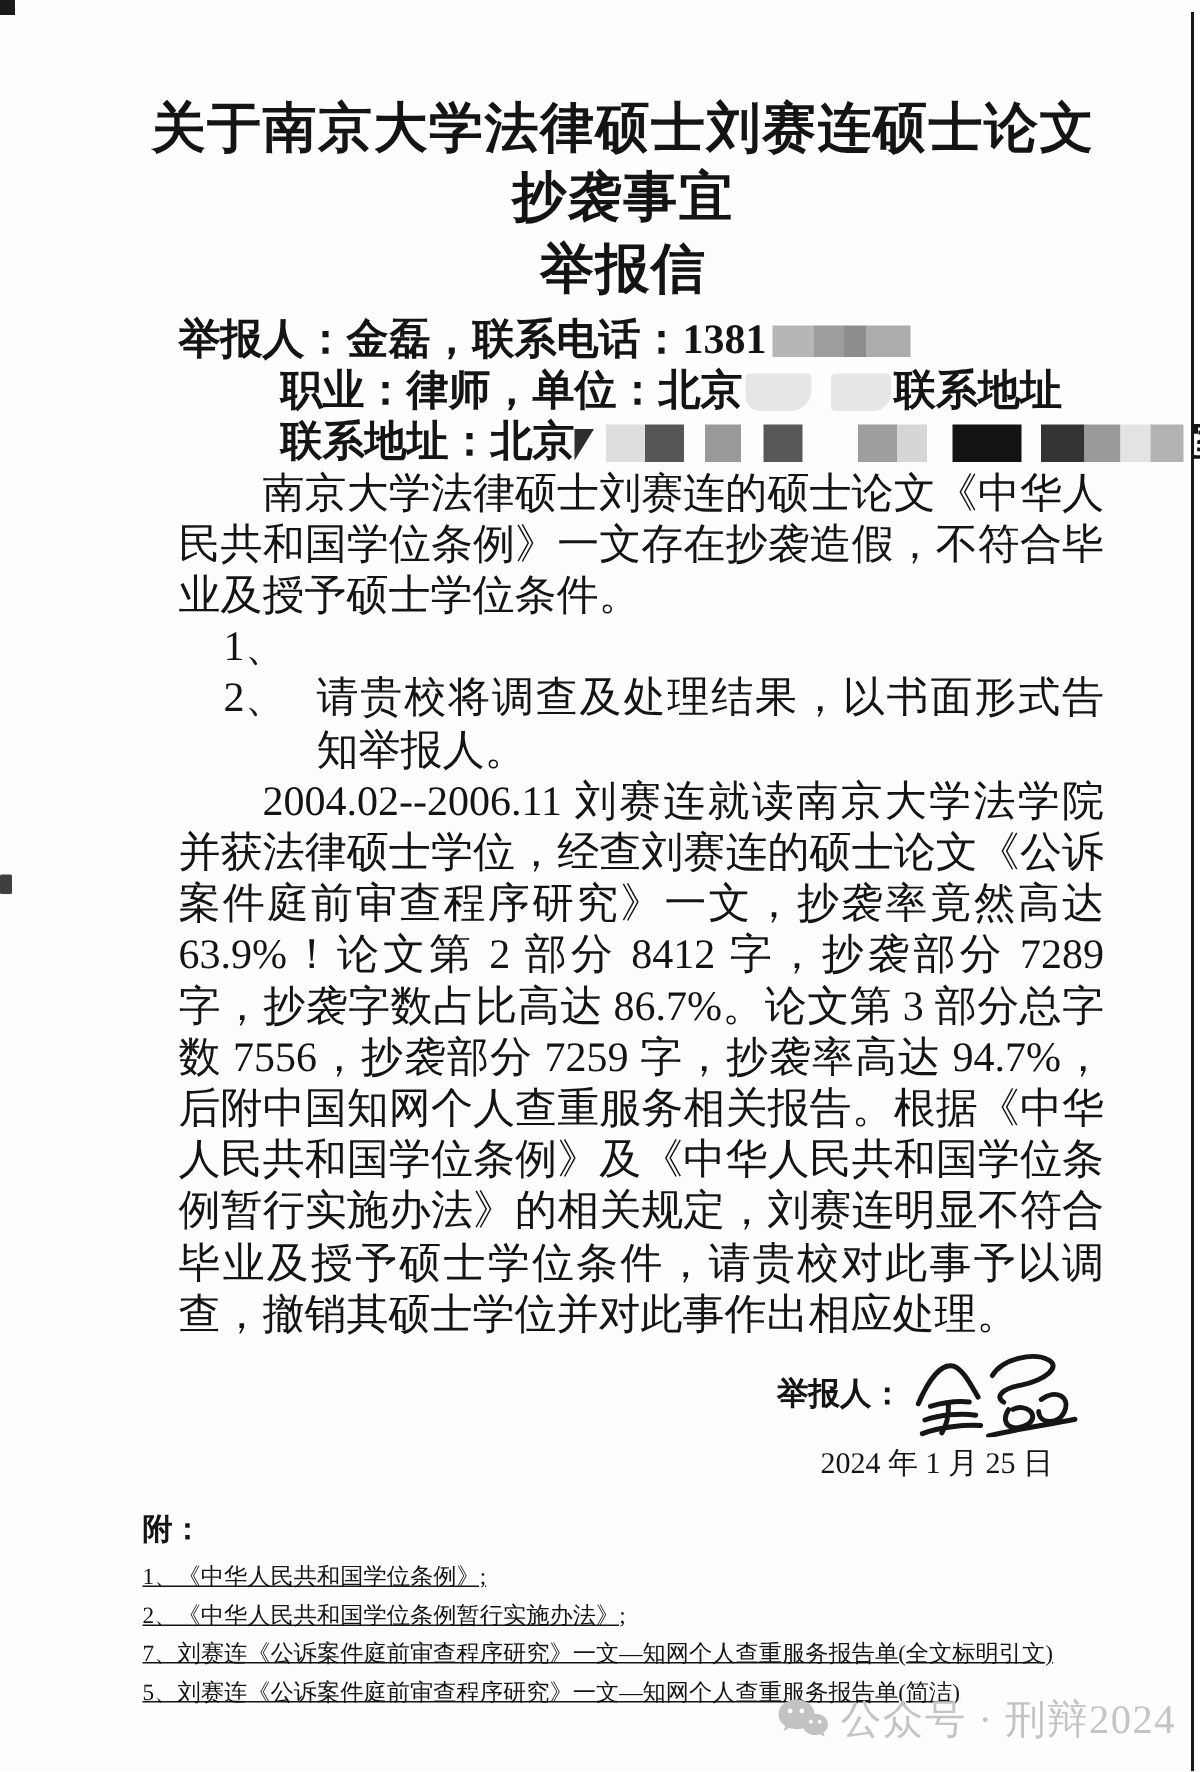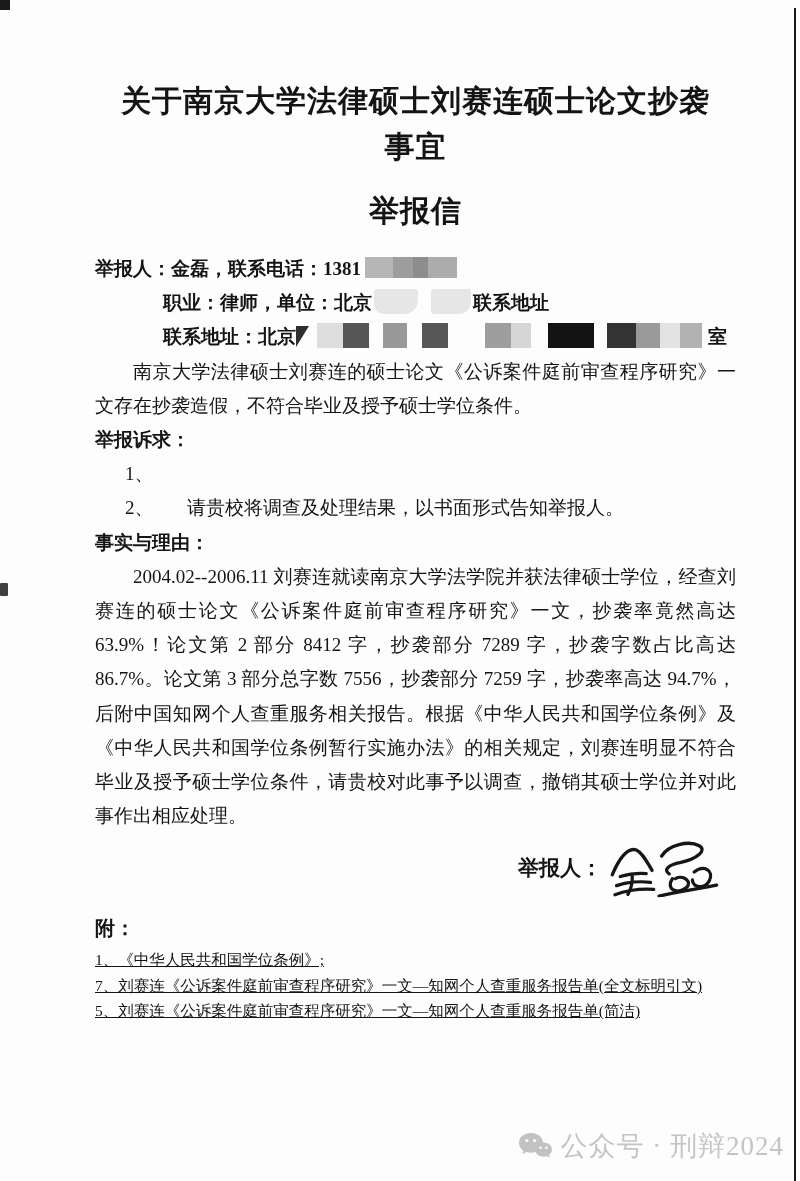--- a/index.html
+++ b/index.html
@@ -11,24 +11,24 @@
     font-family:"Liberation Serif","DejaVu Serif",serif;
     overflow:hidden;
   }
   
   .corner-mark{position:absolute;left:0;top:0;width:10px;height:10px;background:#1a1a1a;}
   .left-dash{position:absolute;left:0;top:583px;width:8px;height:13px;background:#3f3f3f;border-radius:1px;}
   .right-edge-line{position:absolute;left:794px;top:8px;bottom:0;width:2px;background:#181818;}
 
   .doc{position:absolute;left:95px;top:62px;width:641px;}
 
-  .title{margin:16px;text-align:center;font-size:30px;font-weight:bold;line-height:46px;letter-spacing:1px;}
+  .title{margin:0;text-align:center;font-size:36px;font-weight:bold;line-height:46px;letter-spacing:1px;}
   .title.sub{line-height:50px;}
 
-  .body{margin-top:6px;font-size:19px;line-height:34.2px;text-align:justify;}
+  .body{margin-top:6px;font-size:28px;line-height:34.2px;text-align:justify;margin-left:24px;}
   .line{white-space:nowrap;}
   .ind{padding-left:68px;}
   b.lbl{font-weight:bold;}
   .hline{font-weight:bold;}
   .heading{font-weight:bold;}
   .para{margin:0;text-indent:2em;}
 
   .req{display:flex;}
   .req .num{flex:0 0 62px;padding-left:30px;box-sizing:content-box;}
   .req .txt{flex:1;text-align:justify;}
@@ -84,52 +84,52 @@
 
     <div class="body">
 
       <div class="line hline"><b class="lbl">举报人：</b><span>金磊，联系电话：1381</span><span class="phone-mosaic"></span></div>
 
       <div class="line hline ind"><b class="lbl">职业：</b><span>律师，单位：北京</span><span class="blob b1"></span><span class="blob b2"></span><span>联系地址</span></div>
 
       <div class="line hline ind"><b class="lbl">联系地址：</b><span>北京</span><span class="wedge"></span><span class="sq s1"></span><span class="sq s2"></span><span class="sq s3"></span><span class="sq s4"></span><span class="sq s5"></span><span class="sq s6"></span><span class="sq s7"></span><span class="sq s8"></span><span class="sq s9"></span><span class="sq s10"></span><span class="sq s11"></span><span>室</span></div>
 
 
-      <p class="para">南京大学法律硕士刘赛连的硕士论文《公诉案件庭前审查程序研究》一文存在抄袭造假，不符合毕业及授予硕士学位条件。</p>
+      <p class="para">南京大学法律硕士刘赛连的硕士论文《中华人民共和国学位条例》一文存在抄袭造假，不符合毕业及授予硕士学位条件。</p>
 
-      <div class="heading">举报诉求：</div>
       <div class="req">
         <span class="num">1、</span>
       </div>
       <div class="req">
         <span class="num">2、</span>
         <div class="txt">请贵校将调查及处理结果，以书面形式告知举报人。</div>
       </div>
 
-      <div class="heading">事实与理由：</div>
       <p class="para">2004.02--2006.11 刘赛连就读南京大学法学院并获法律硕士学位，经查刘赛连的硕士论文《公诉案件庭前审查程序研究》一文，抄袭率竟然高达 63.9%！论文第 2 部分 8412 字，抄袭部分 7289 字，抄袭字数占比高达 86.7%。论文第 3 部分总字数 7556，抄袭部分 7259 字，抄袭率高达 94.7%，后附中国知网个人查重服务相关报告。根据《中华人民共和国学位条例》及《中华人民共和国学位条例暂行实施办法》的相关规定，刘赛连明显不符合毕业及授予硕士学位条件，请贵校对此事予以调查，撤销其硕士学位并对此事作出相应处理。</p>
     </div>
 
     <div class="sig-row">
       <span class="sig-label">举报人：</span>
       <svg class="sig-svg" width="116" height="58" viewBox="0 0 116 58" aria-label="金磊">
         <g stroke="#161616" stroke-width="3.3" fill="none" stroke-linecap="round" stroke-linejoin="round">
           <path d="M6,34 C14,17 23,7 31,10 C37,13 41,22 46,31"></path>
           <path d="M14,36 C22,34 32,33 40,34 M10,45 C20,42 34,41 44,43 M26,36 C26,42 25,48 21,54 M8,54 C20,50 36,49 47,50"></path>
           <path d="M56,17 C63,6 84,2 94,8 C102,13 91,21 75,24 C62,26 57,31 63,35"></path>
           <path d="M66,40 C59,50 69,56 79,50 C87,44 77,36 69,40 M88,34 C98,27 108,33 103,43 C98,52 86,50 86,42"></path>
           <path d="M52,57 C72,53 92,51 110,48"></path>
         </g>
       </svg>
     </div>
 
+    <div class="date-line">2024 年 1 月 25 日</div>
 
     <div class="attach">
       <div class="attach-heading">附：</div>
       <div class="attach-item">1、《中华人民共和国学位条例》;</div>
+      <div class="attach-item">2、《中华人民共和国学位条例暂行实施办法》;</div>
       <div class="attach-item">7、刘赛连《公诉案件庭前审查程序研究》一文—知网个人查重服务报告单(全文标明引文)</div>
       <div class="attach-item">5、刘赛连《公诉案件庭前审查程序研究》一文—知网个人查重服务报告单(简洁)</div>
     </div>
   </div>
 
   <div class="watermark">
     <svg width="34" height="29" viewBox="0 0 34 29">
       <g fill="#c2c2c2">
         <path d="M13,1 C6,1 1,5.4 1,11 C1,14.2 2.8,16.9 5.5,18.6 L4.4,22 L8.3,20 C9.7,20.5 11.3,20.8 13,20.8 C20,20.8 25,16.4 25,11 C25,5.4 20,1 13,1 Z"></path>
         <path d="M25.5,10.5 C20.8,10.5 17,13.6 17,17.6 C17,21.5 20.8,24.7 25.5,24.7 C26.6,24.7 27.7,24.5 28.7,24.2 L31.8,25.8 L30.9,23.1 C32.8,21.8 34,19.8 34,17.6 C34,13.6 30.2,10.5 25.5,10.5 Z"></path>

